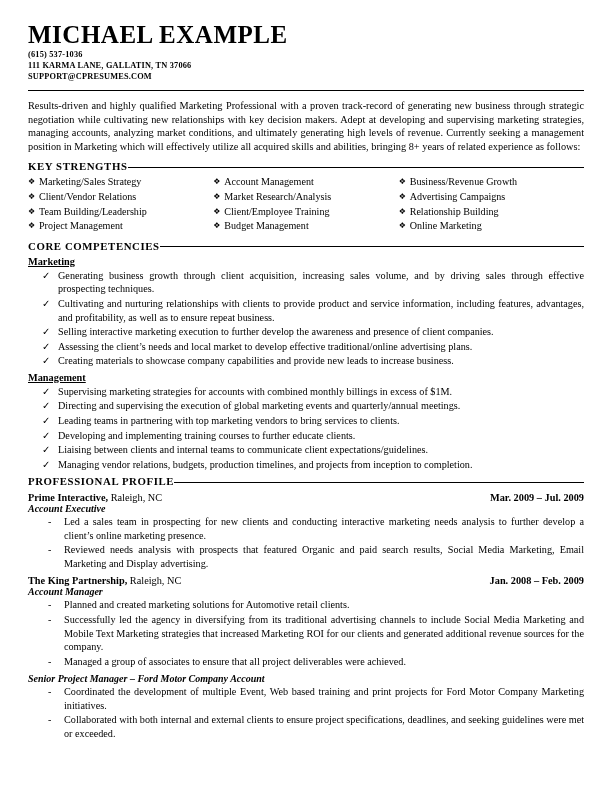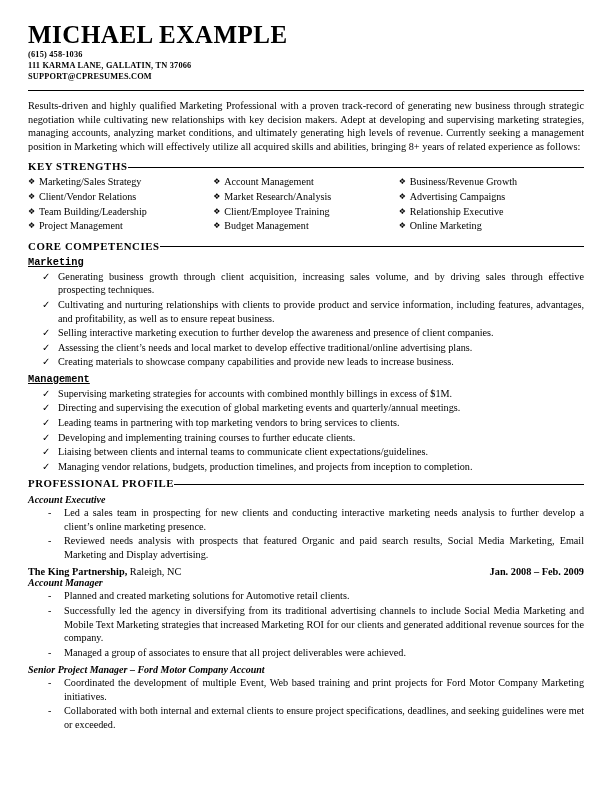--- a/index.html
+++ b/index.html
@@ -83,21 +83,20 @@
     flex: 0 0 11px;
     text-align: left;
     font-size: 8px;
     line-height: 1.75;
   }
   .sub-head {
     font-size: 10.3px;
     font-weight: bold;
     text-decoration: underline;
     margin: 4px 0 2px 0;
-    font-family: Liberation Mono, monospace;
   }
   .check-row {
     display: flex;
     align-items: flex-start;
     font-size: 10.2px;
     line-height: 1.33;
     margin-bottom: 1px;
     padding-left: 14px;
   }
   .chk {
@@ -149,21 +148,21 @@
     text-align: justify;
   }
 </style>
 </head>
 <body>
 
 <div class="page">
 
   <div>
     <h1 class="name">MICHAEL EXAMPLE</h1>
-    <p class="contact-line">(615) 458-1036</p>
+    <p class="contact-line">(615) 537-1036</p>
     <p class="contact-line">111 KARMA LANE, GALLATIN, TN 37066</p>
     <p class="contact-line">SUPPORT@CPRESUMES.COM</p>
   </div>
 
   <hr class="header-rule">
 
   <p class="summary">Results-driven and highly qualified Marketing Professional with a proven track-record of generating new business through strategic negotiation while cultivating new relationships with key decision makers.  Adept at developing and supervising marketing strategies, managing accounts, analyzing market conditions, and ultimately generating high levels of revenue.  Currently seeking a management position in Marketing which will effectively utilize all acquired skills and abilities, bringing 8+ years of related experience as follows:</p>
 
   <div class="section-head">
     <span>KEY STRENGTHS</span>
@@ -211,21 +210,21 @@
       <div class="bullet-row">
           <span class="dia">❖</span>
           <span>Business/Revenue Growth</span>
         </div>
       <div class="bullet-row">
           <span class="dia">❖</span>
           <span>Advertising Campaigns</span>
         </div>
       <div class="bullet-row">
           <span class="dia">❖</span>
-          <span>Relationship Executive</span>
+          <span>Relationship Building</span>
         </div>
       <div class="bullet-row">
           <span class="dia">❖</span>
           <span>Online Marketing</span>
         </div>
     </div>
   </div>
 
   <div class="section-head">
     <span>CORE COMPETENCIES</span>
@@ -283,20 +282,27 @@
         <span class="check-text">Managing vendor relations, budgets, production timelines, and projects from inception to completion.</span>
       </div>
   </div>
 
   <div class="section-head">
     <span>PROFESSIONAL PROFILE</span>
     <span class="rule"></span>
   </div>
 
   <div class="job">
+    <div class="job-line">
+      <div>
+        <span class="job-emp">Prime Interactive,</span>
+        <span class="job-loc">Raleigh, NC</span>
+      </div>
+      <div class="job-dates">Mar. 2009 – Jul. 2009</div>
+    </div>
     <div class="job-title">Account Executive</div>
     <div class="dash-row">
         <span class="dash">-</span>
         <span class="dash-text">Led a sales team in prospecting for new clients and conducting interactive marketing needs analysis to further develop a client’s online marketing presence.</span>
       </div>
     <div class="dash-row">
         <span class="dash">-</span>
         <span class="dash-text">Reviewed needs analysis with prospects that featured Organic and paid search results, Social Media Marketing, Email Marketing and Display advertising.</span>
       </div>
   </div>

